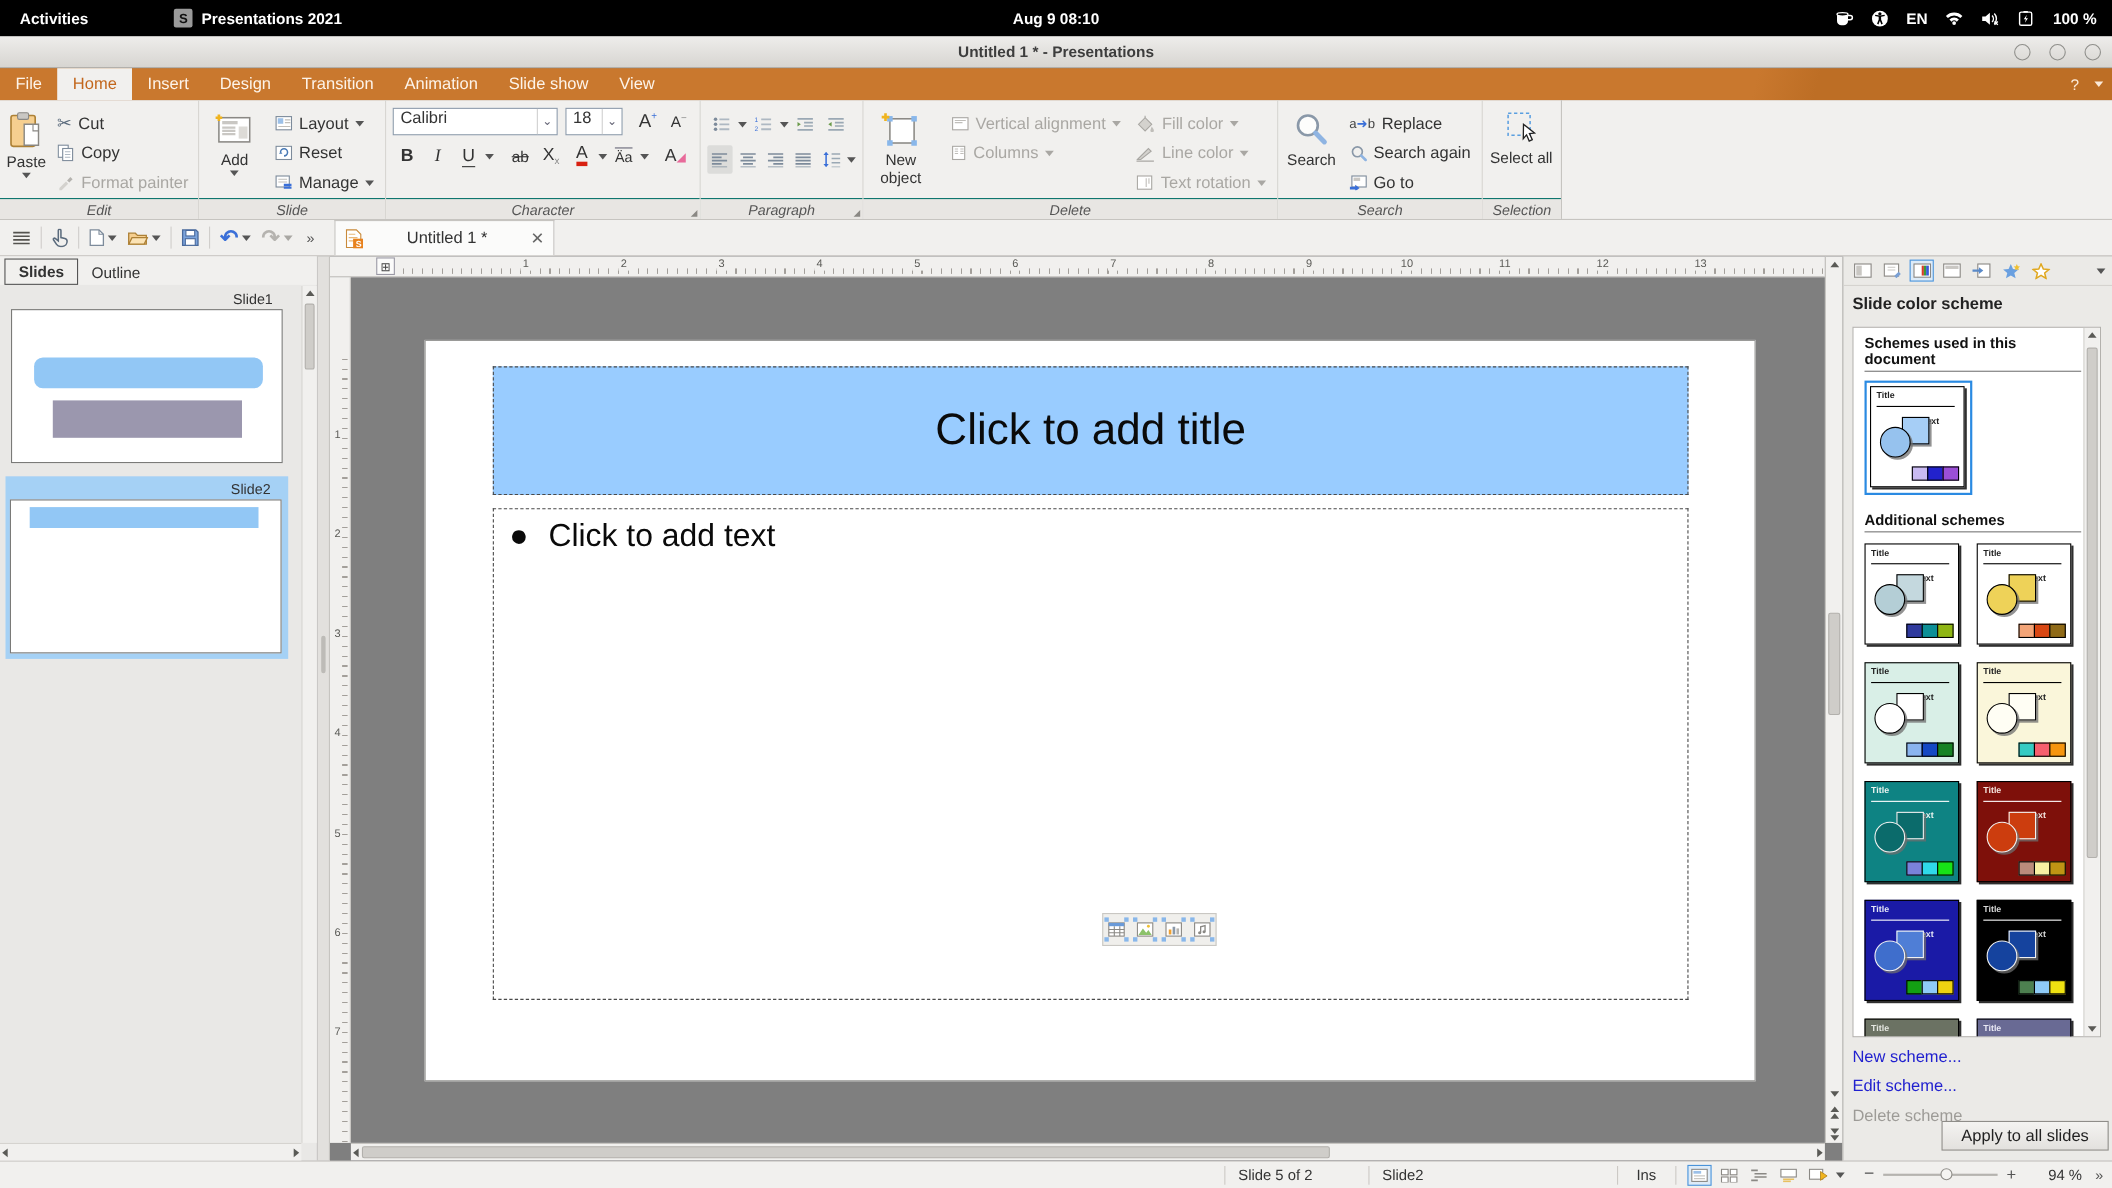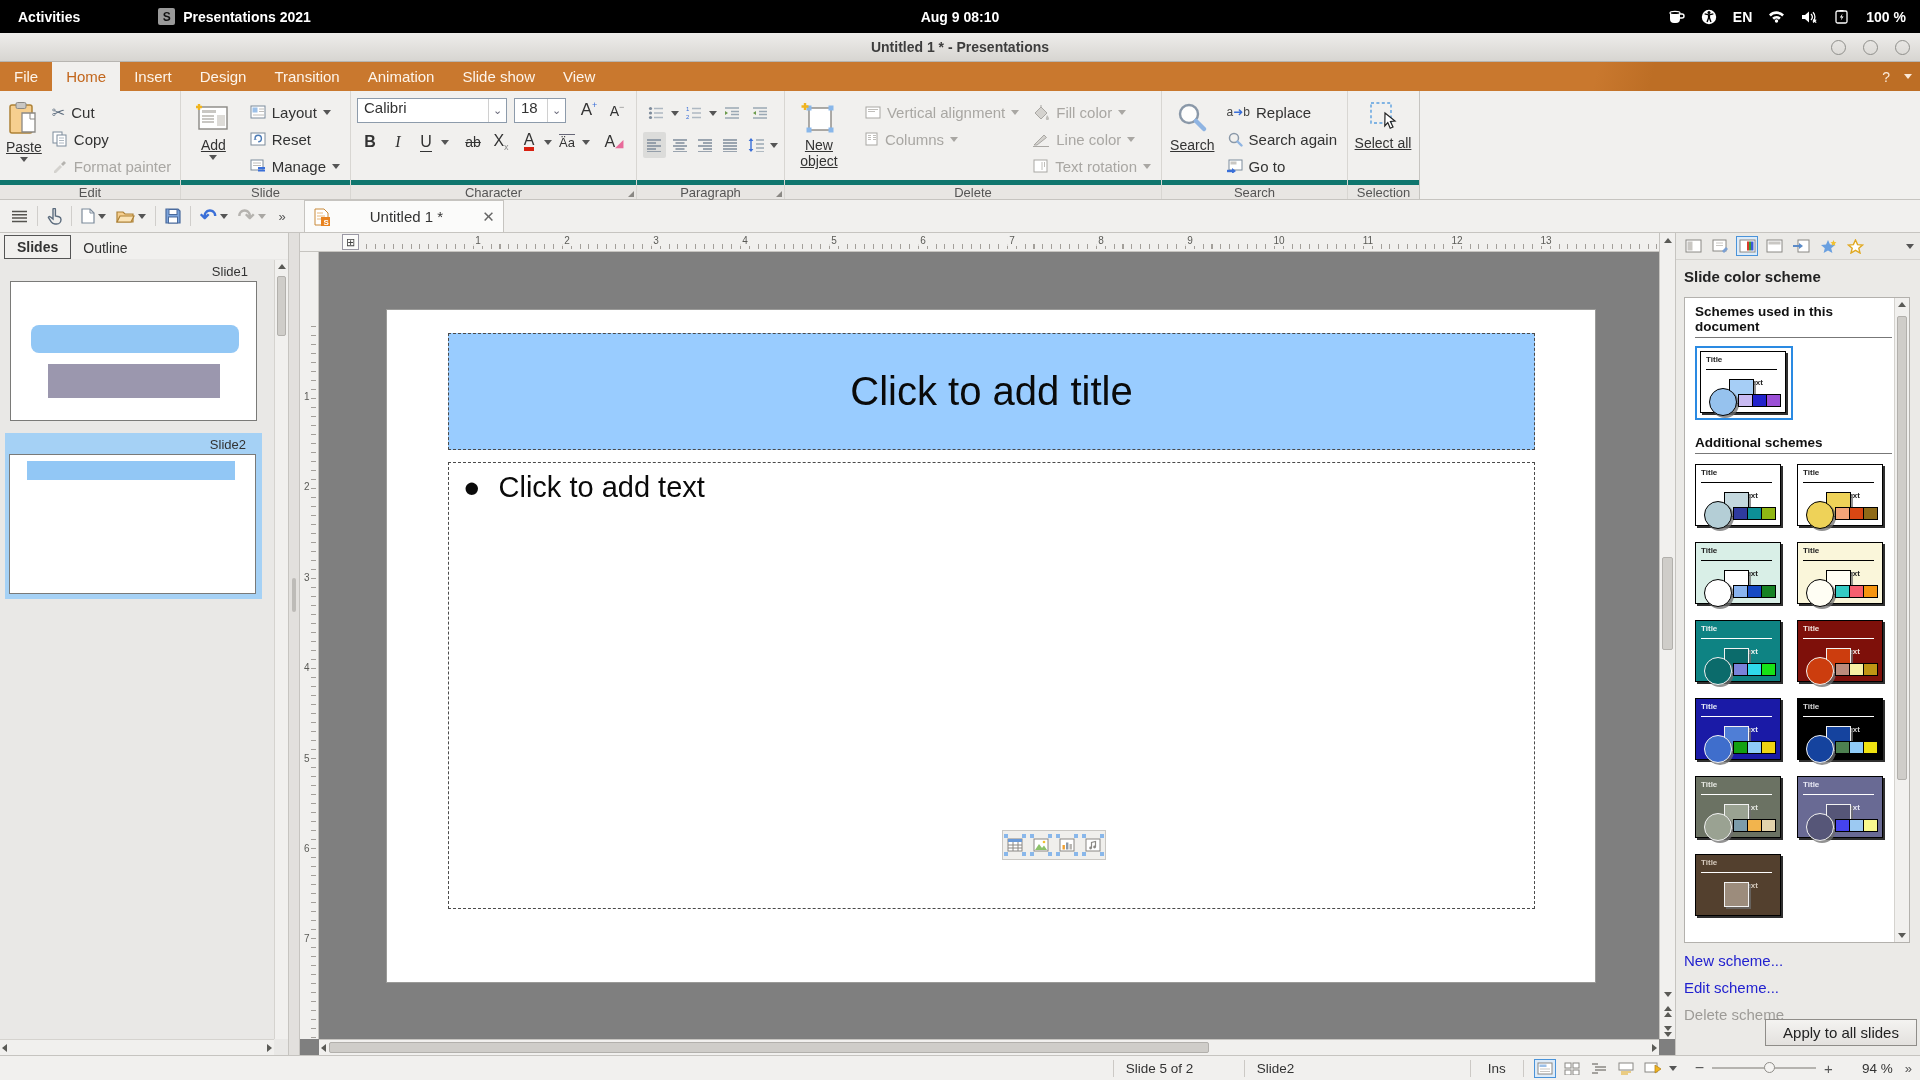--- a/index.html
+++ b/index.html
@@ -22,23 +22,23 @@
 
   
   .menubar { height:29px; background:linear-gradient(105deg,#c9782e 0,#c9782e 1545px,#bd6e25 1600px,#bd6e25 100%); display:flex; align-items:stretch; position:relative; font-size:15px; color:#fdf4ea; }
   .menu-item { padding:0 14px; display:flex; align-items:center; cursor:default; }
   .menu-item.active { background:#f1f0ee; color:#c2661c; }
   .menubar .mb-right { position:absolute; right:8px; top:0; height:100%; display:flex; align-items:center; gap:14px; color:#fbe9d8; font-size:14px; }
 
   
   .ribbon { height:109px; background:#f1f0ee; display:flex; border-bottom:1px solid #c6c4c0; }
   .rgroup { position:relative; border-right:1px solid #d8d6d2; padding:6px 6px 20px 6px; display:flex; gap:6px; }
-  .rgroup-label { position:absolute; left:0; right:0; bottom:0; height:19px; background:#e8e6e3; border-top:5px solid #0f766e; font-size:13px; color:#555; display:flex; align-items:center; justify-content:center; }
+  .rgroup-label { position:absolute; left:0; right:0; bottom:0; height:19px; background:#e8e6e3; border-top:1px solid #0f766e; font-size:13px; color:#555; display:flex; align-items:center; justify-content:center;font-style:italic; }
   .corner { position:absolute; right:2px; bottom:2px; width:0; height:0; border-left:6px solid transparent; border-bottom:6px solid #8a8884; }
-  .bigbtn { width:56px; display:flex; flex-direction:column; align-items:center; justify-content:flex-start; gap:2px; padding-top:4px; font-size:14px; color:#333;text-decoration:underline; }
+  .bigbtn { width:56px; display:flex; flex-direction:column; align-items:center; justify-content:flex-start; gap:2px; padding-top:4px; font-size:14px; color:#333; }
   .bigbtn .blabel { text-align:center; line-height:16px; }
   .stack { display:flex; flex-direction:column; justify-content:flex-start; gap:3px; padding-top:3px; }
   .sbtn { display:flex; align-items:center; gap:6px; height:24px; font-size:15px; color:#333; padding:0 4px; white-space:nowrap; }
   .sbtn.dis, .dis { color:#a9a7a3; }
   .car { width:0; height:0; border-left:4px solid transparent; border-right:4px solid transparent; border-top:5px solid #555; display:inline-block; }
   .car.gray { border-top-color:#a9a7a3; }
   .ic { display:inline-flex; align-items:center; justify-content:center; }
   .combo { background:#fff; border:1px solid #8d9bab; height:25px; display:flex; align-items:flex-start; font-size:15px; }
   .combo .cval { padding:0 6px; flex:1; }
   .combo .cbtn { width:18px; height:100%; display:flex; align-items:center; justify-content:center; border-left:1px solid #d0d0d0; }
@@ -118,21 +118,21 @@
   .rp-caret { margin-left:auto; }
   .rp-title { font-size:15px; font-weight:bold; color:#222; padding:8px 0 6px 8px; }
   .rp-list { position:absolute; left:8px; top:64px; width:226px; height:646px; background:#fff; border:1px solid #b3b1ad; overflow:hidden; }
   .rp-inner { position:absolute; left:0; top:0; right:15px; bottom:0; padding:6px 0 0 10px; overflow:hidden; }
   .rp-subhead { font-weight:bold; font-size:13.5px; color:#111; border-bottom:1px solid #777; padding-bottom:3px; margin-bottom:8px; margin-right:2px; }
   .rp-subhead.second { margin-top:12px; }
   .rp-vscroll { position:absolute; right:0; top:0; bottom:0; width:15px; background:#f1f0ee; border-left:1px solid #d5d3cf; }
   .rp-vthumb { position:absolute; left:2px; right:2px; top:18px; height:72%; }
   .grid2 { display:grid; grid-template-columns:92px 92px; column-gap:10px; row-gap:16px; padding-top:2px; }
   .sel-scheme { display:inline-block; border:2px solid #2a8ae2; padding:3px 5px 5px 3px; background:#fff; }
-  .sch { width:86px; height:62px; position:relative; border:1px solid #000; box-shadow:2px 2px 0 rgba(10,10,10,.85); font-weight:bold; }
+  .sch { width:86px; height:92px; position:relative; border:1px solid #000; box-shadow:2px 2px 0 rgba(10,10,10,.85); font-weight:bold; }
   .sch .t1 { position:absolute; left:5px; top:3px; font-size:8px; }
   .sch .ln { position:absolute; left:5px; right:8px; top:17px; height:1px; }
   .sch .t2 { position:absolute; left:46px; top:26px; font-size:8px; }
   .sch .sq { position:absolute; left:28px; top:27px; width:25px; height:25px; border:1px solid #000; box-shadow:2px 2px 0 rgba(110,110,110,.75); }
   .sch .ci { position:absolute; left:8px; top:36px; width:28px; height:28px; border-radius:50%; border:1px solid #000; box-shadow:2px 2px 0 rgba(110,110,110,.75); }
   .sch .sw { position:absolute; right:4px; bottom:5px; display:flex; }
   .sch .sw i { width:15px; height:13px; border:1px solid #000; margin-left:-1px; display:block; }
   .rp-link { color:#2121cf; font-size:15px; padding:5px 0 5px 8px; }
   .rp-link.disabled { color:#9d9b97; }
   .rp-links { position:absolute; left:0; top:714px; right:0; }

